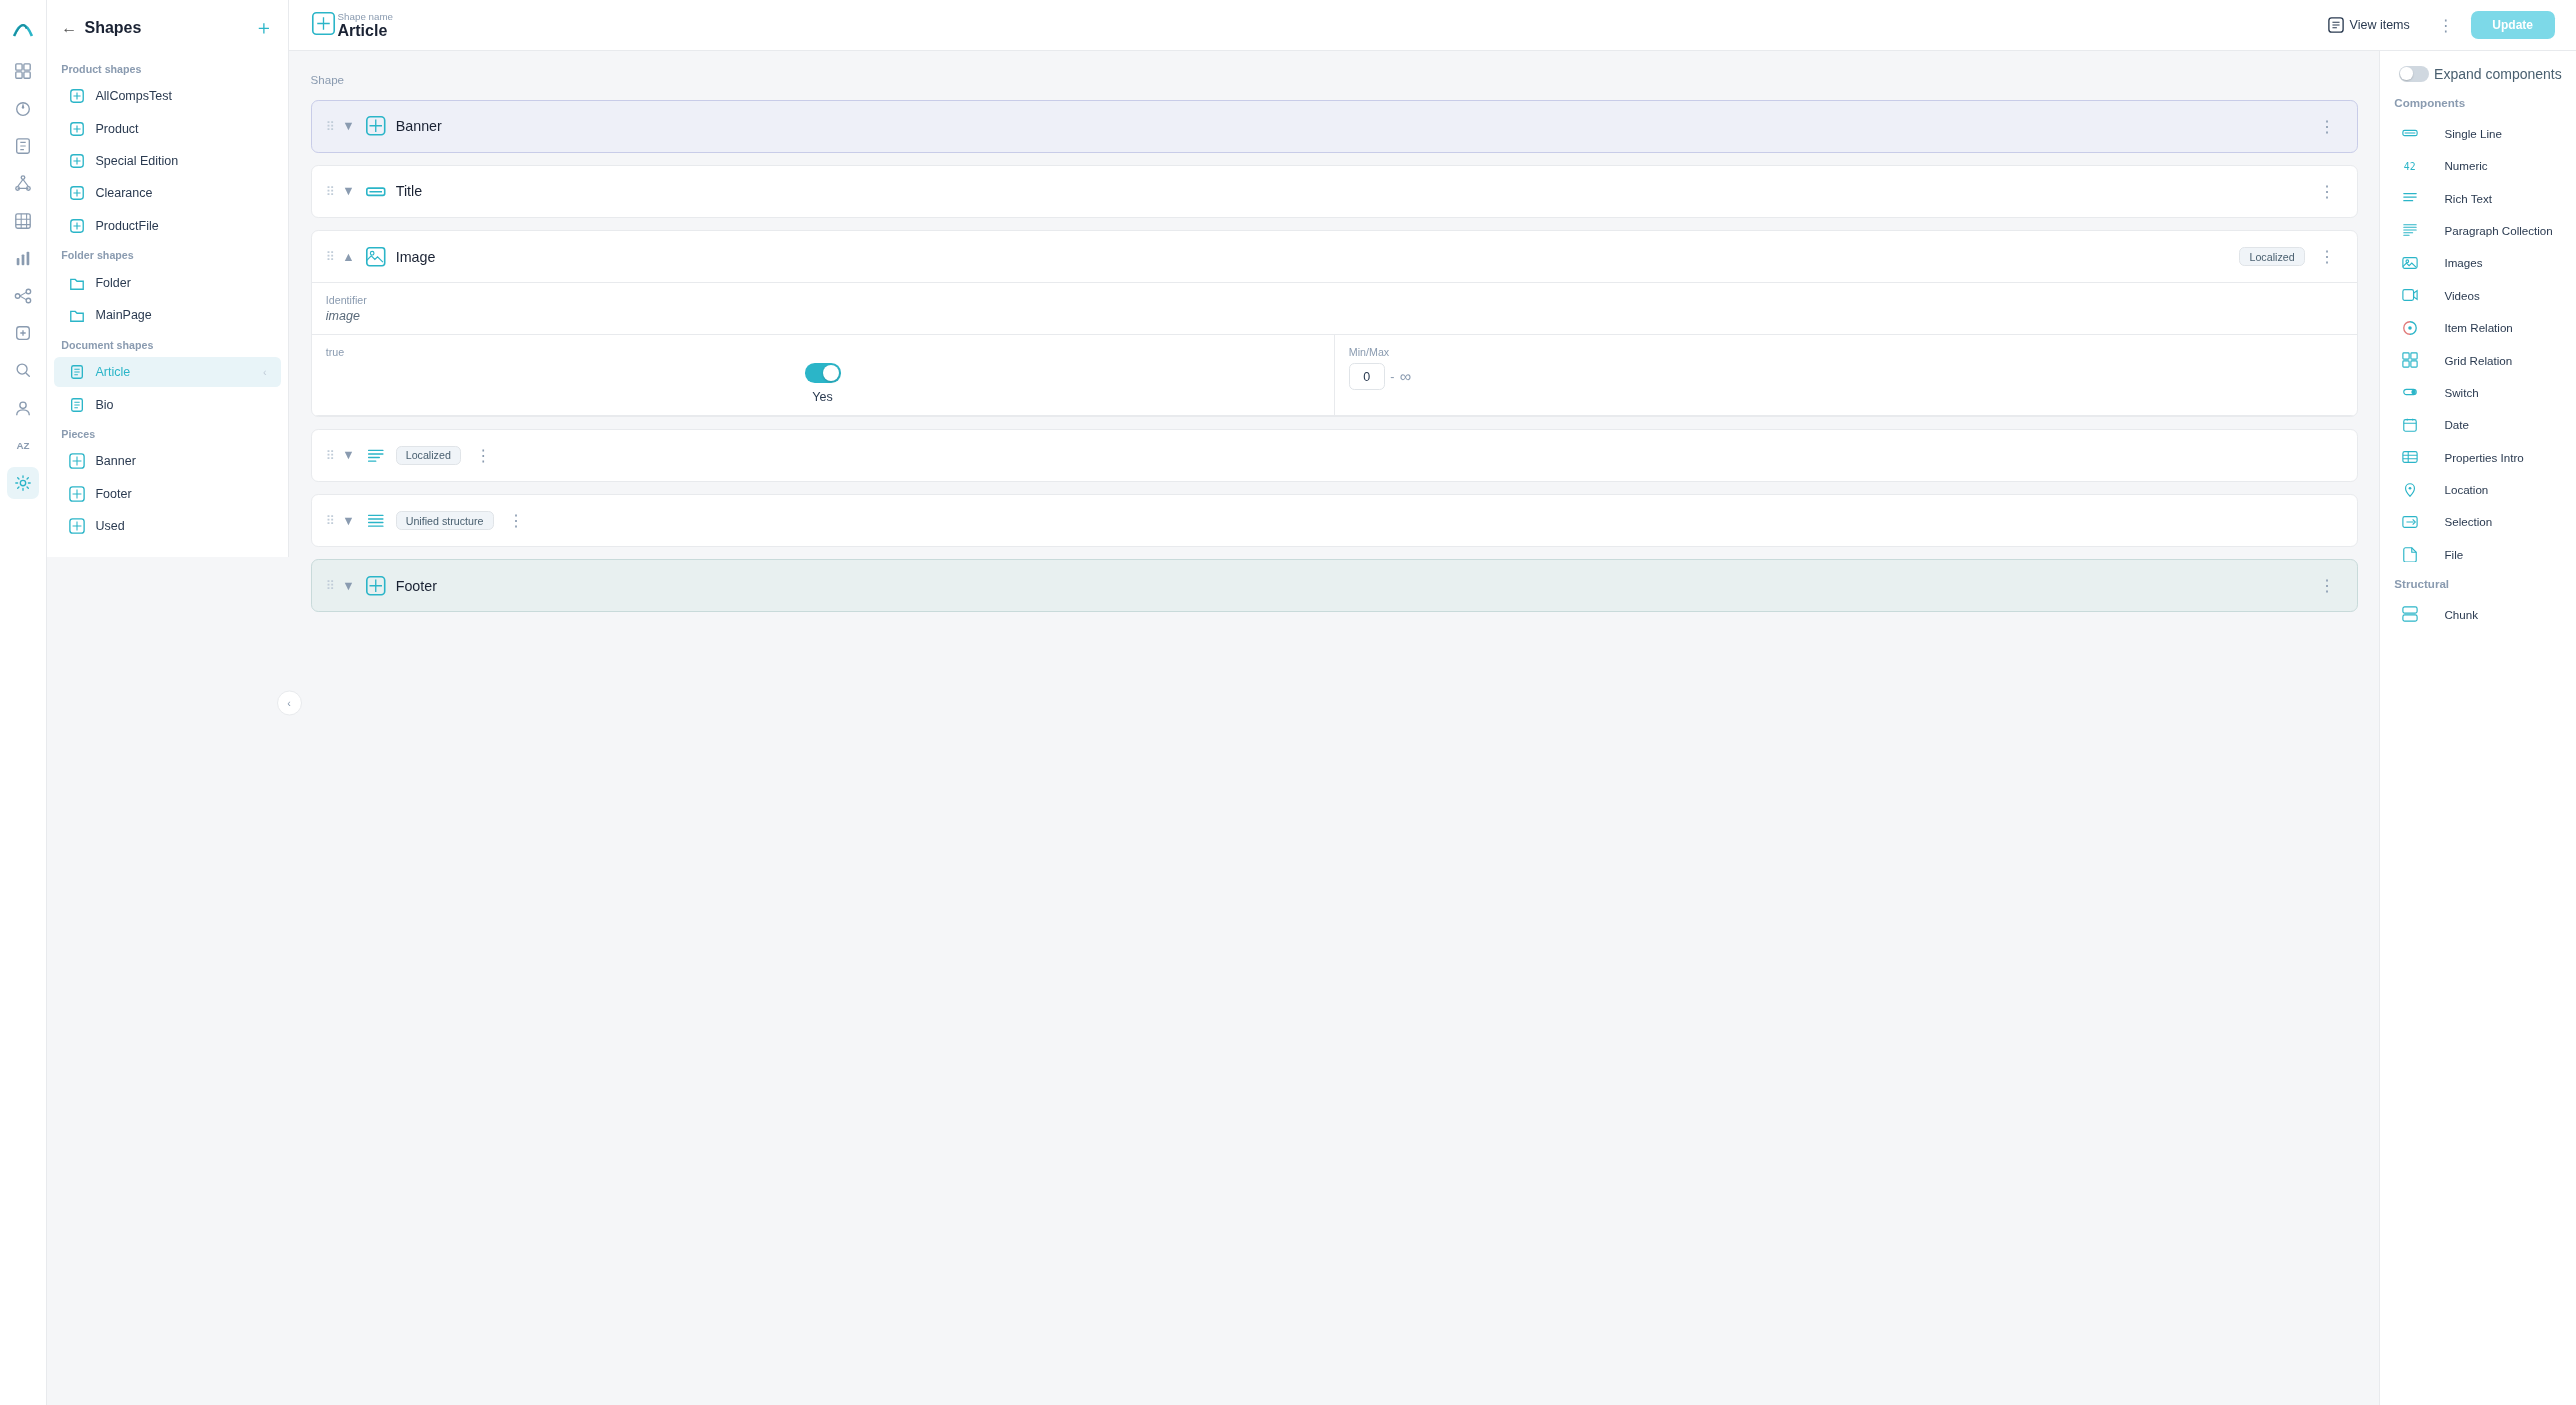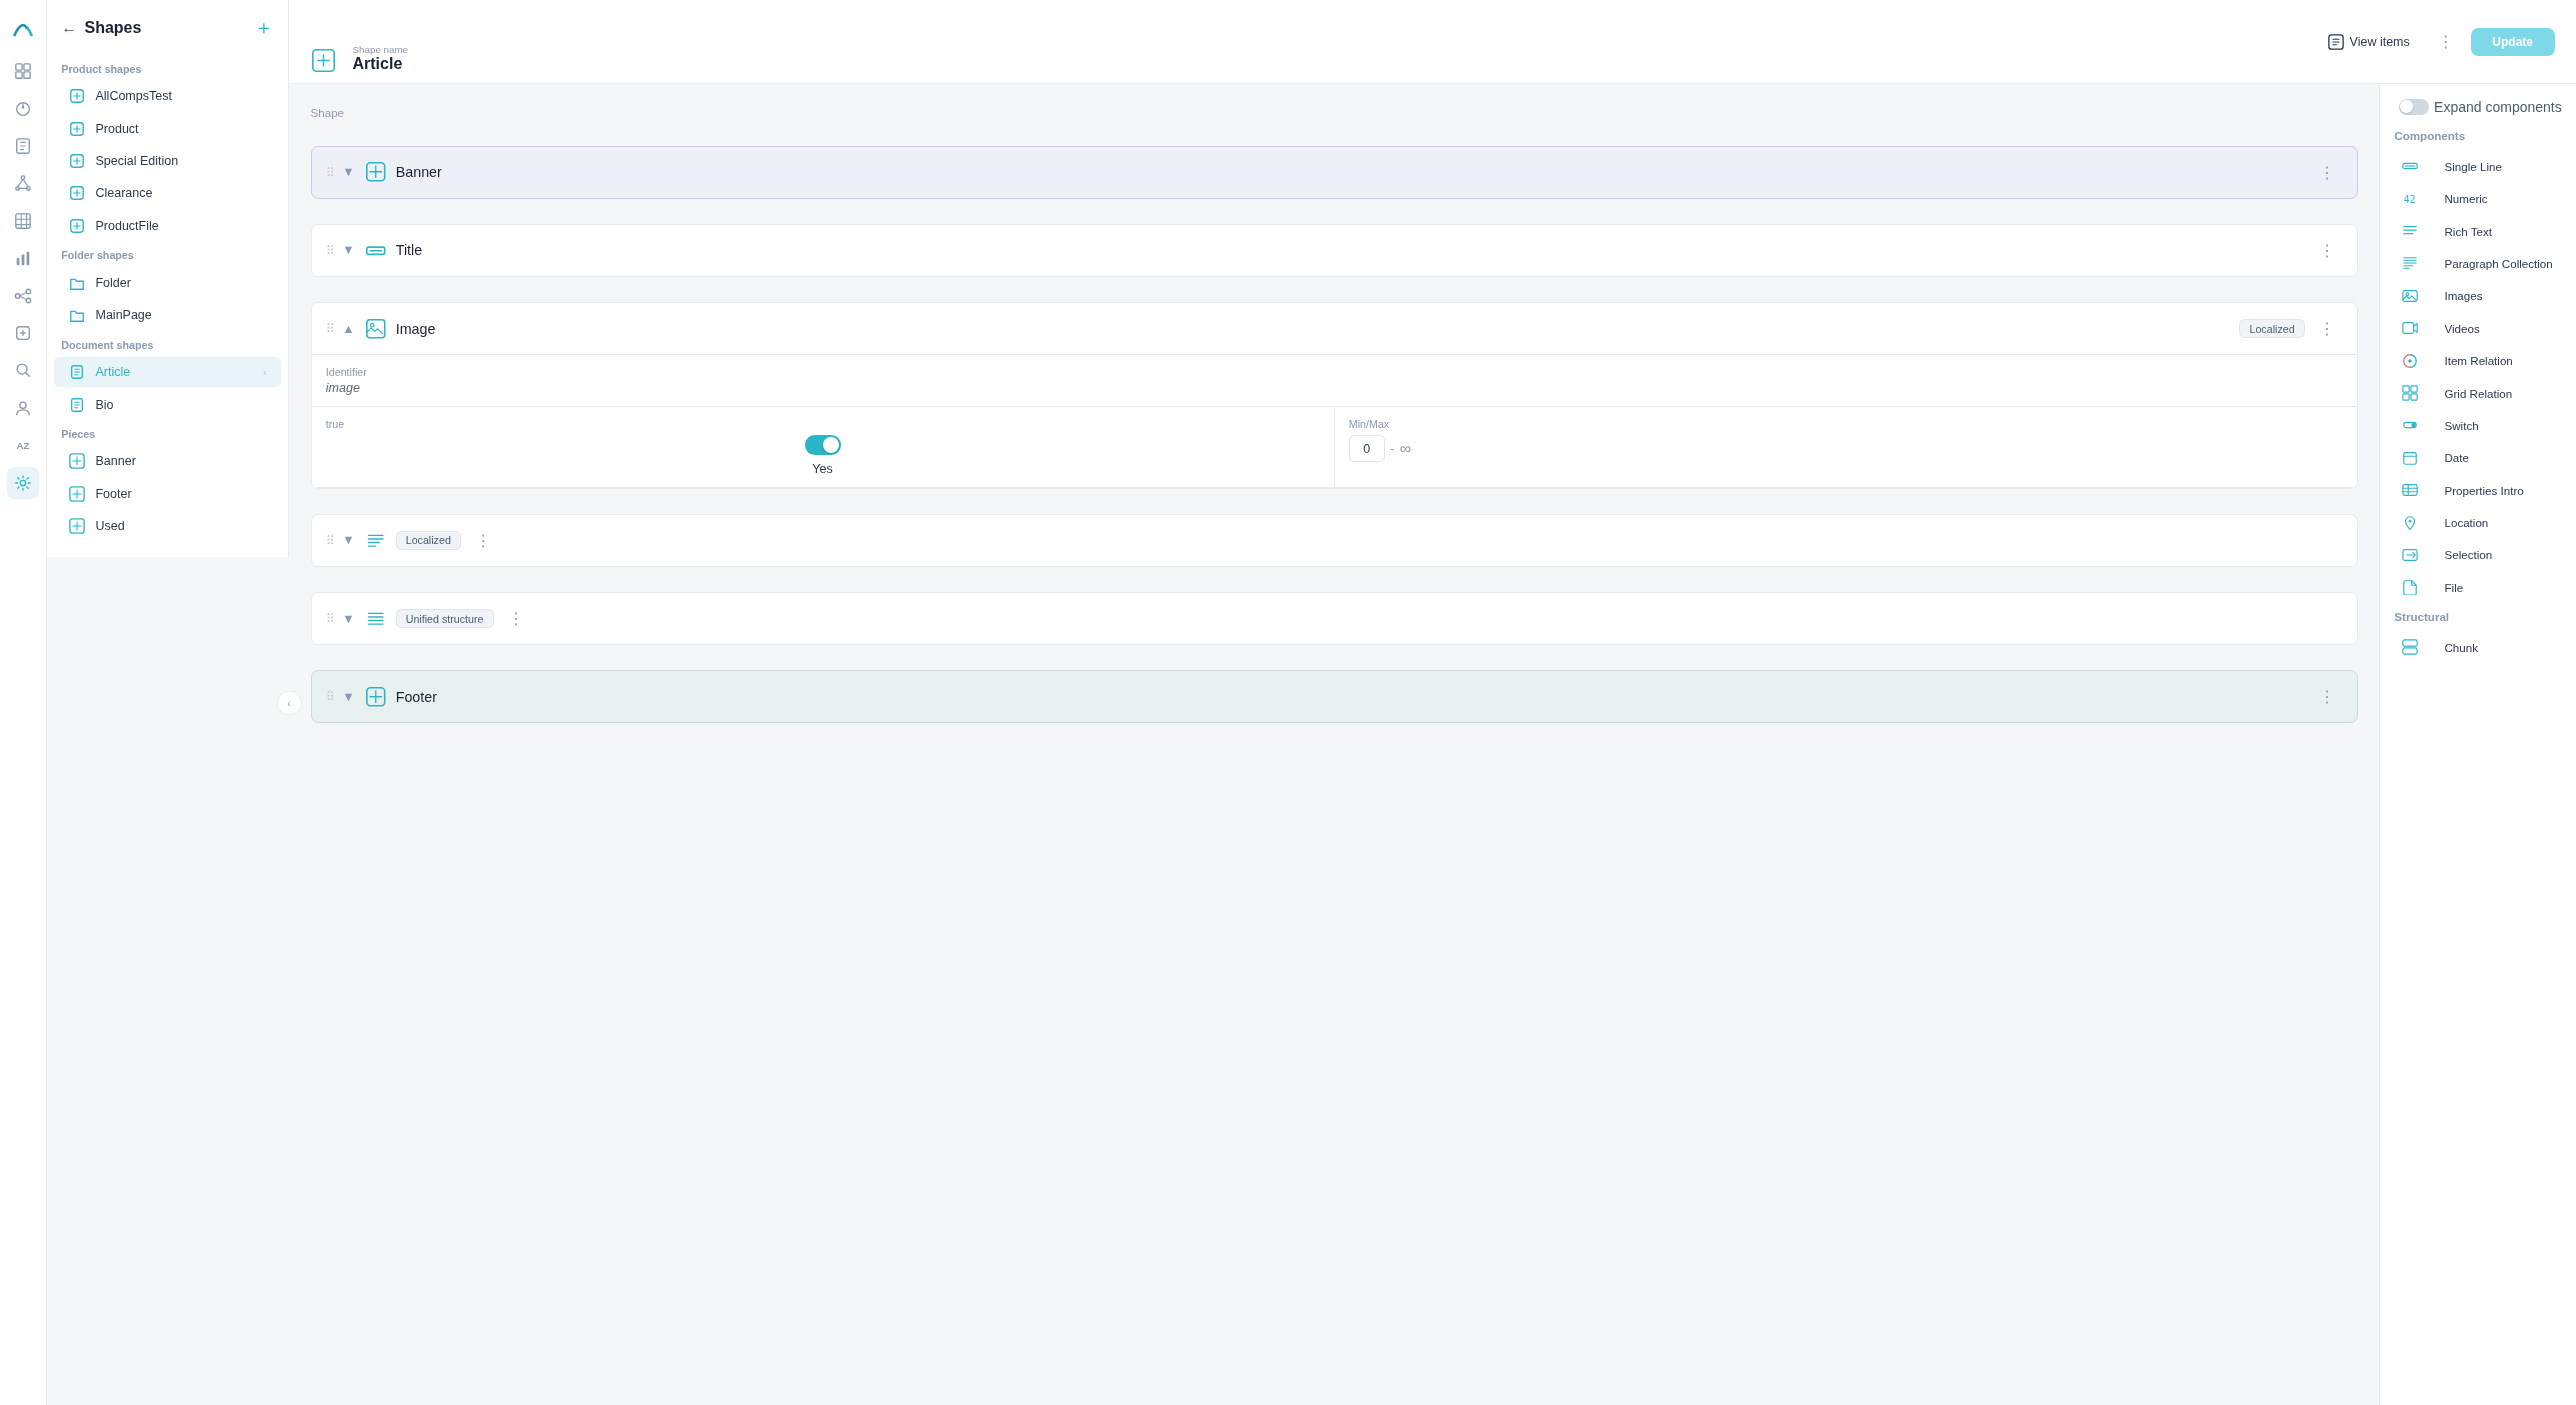--- a/index.html
+++ b/index.html
@@ -112,23 +112,22 @@
     .top-bar {
       background: #fff;
       border-bottom: 0.9px solid #e8eaed;
       padding: 10.7px 21.5px;
       display: flex;
       align-items: center;
       justify-content: space-between;
     }
     .top-bar-left {
       display: flex;
-      align-items: flex-end;
-      gap: 17px;
-      margin-top: 33px;
+      align-items: flex-start;
+      gap: 2px;
     }
     .shape-name-label {
       font-size: 9.8px;
       color: #8a9bb0;
     }
     .shape-name-value {
       font-size: 16px;
       font-weight: 700;
       color: #1a2233;
     }
@@ -180,21 +179,21 @@
       overflow: hidden;
     }
 
     
     .shape-editor {
       flex: 1;
       padding: 21.5px;
       overflow-y: auto;
       display: flex;
       flex-direction: column;
-      gap: 16px;
+      gap: 3px;
     }
     .shape-label {
       font-size: 11.6px;
       color: #8a9bb0;
       margin-bottom: 10.7px;
     }
 
     
     .component-row {
       background: #fff;

